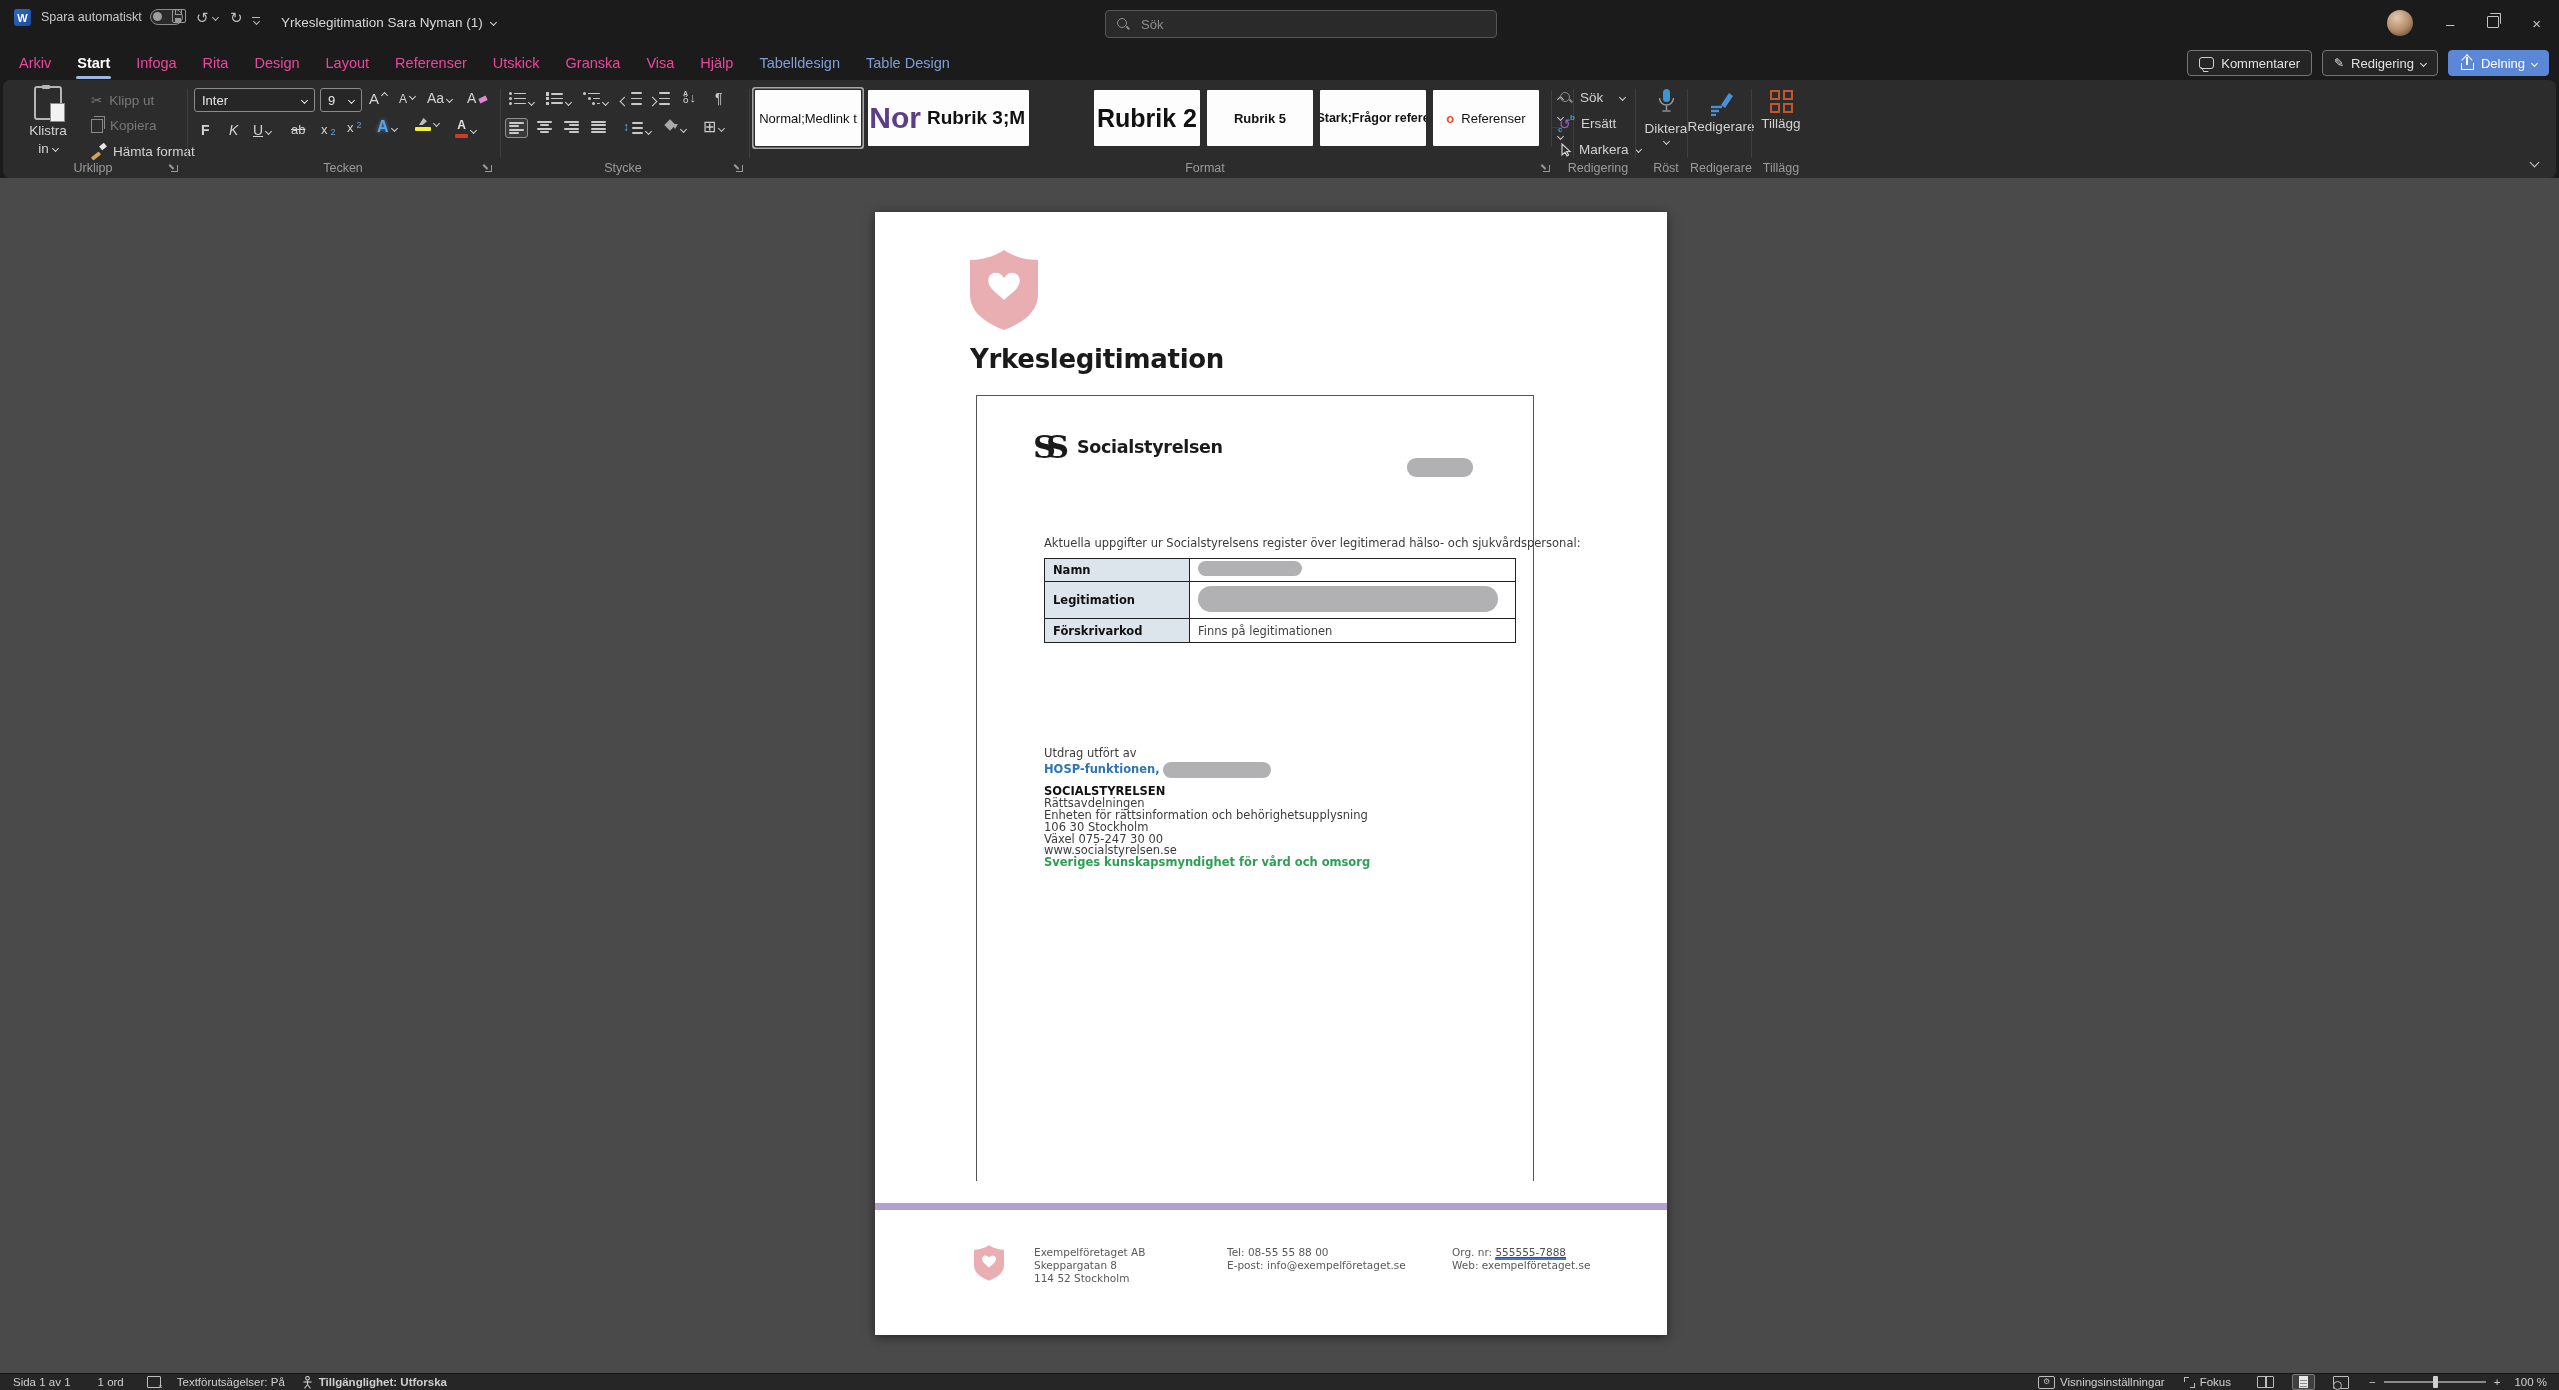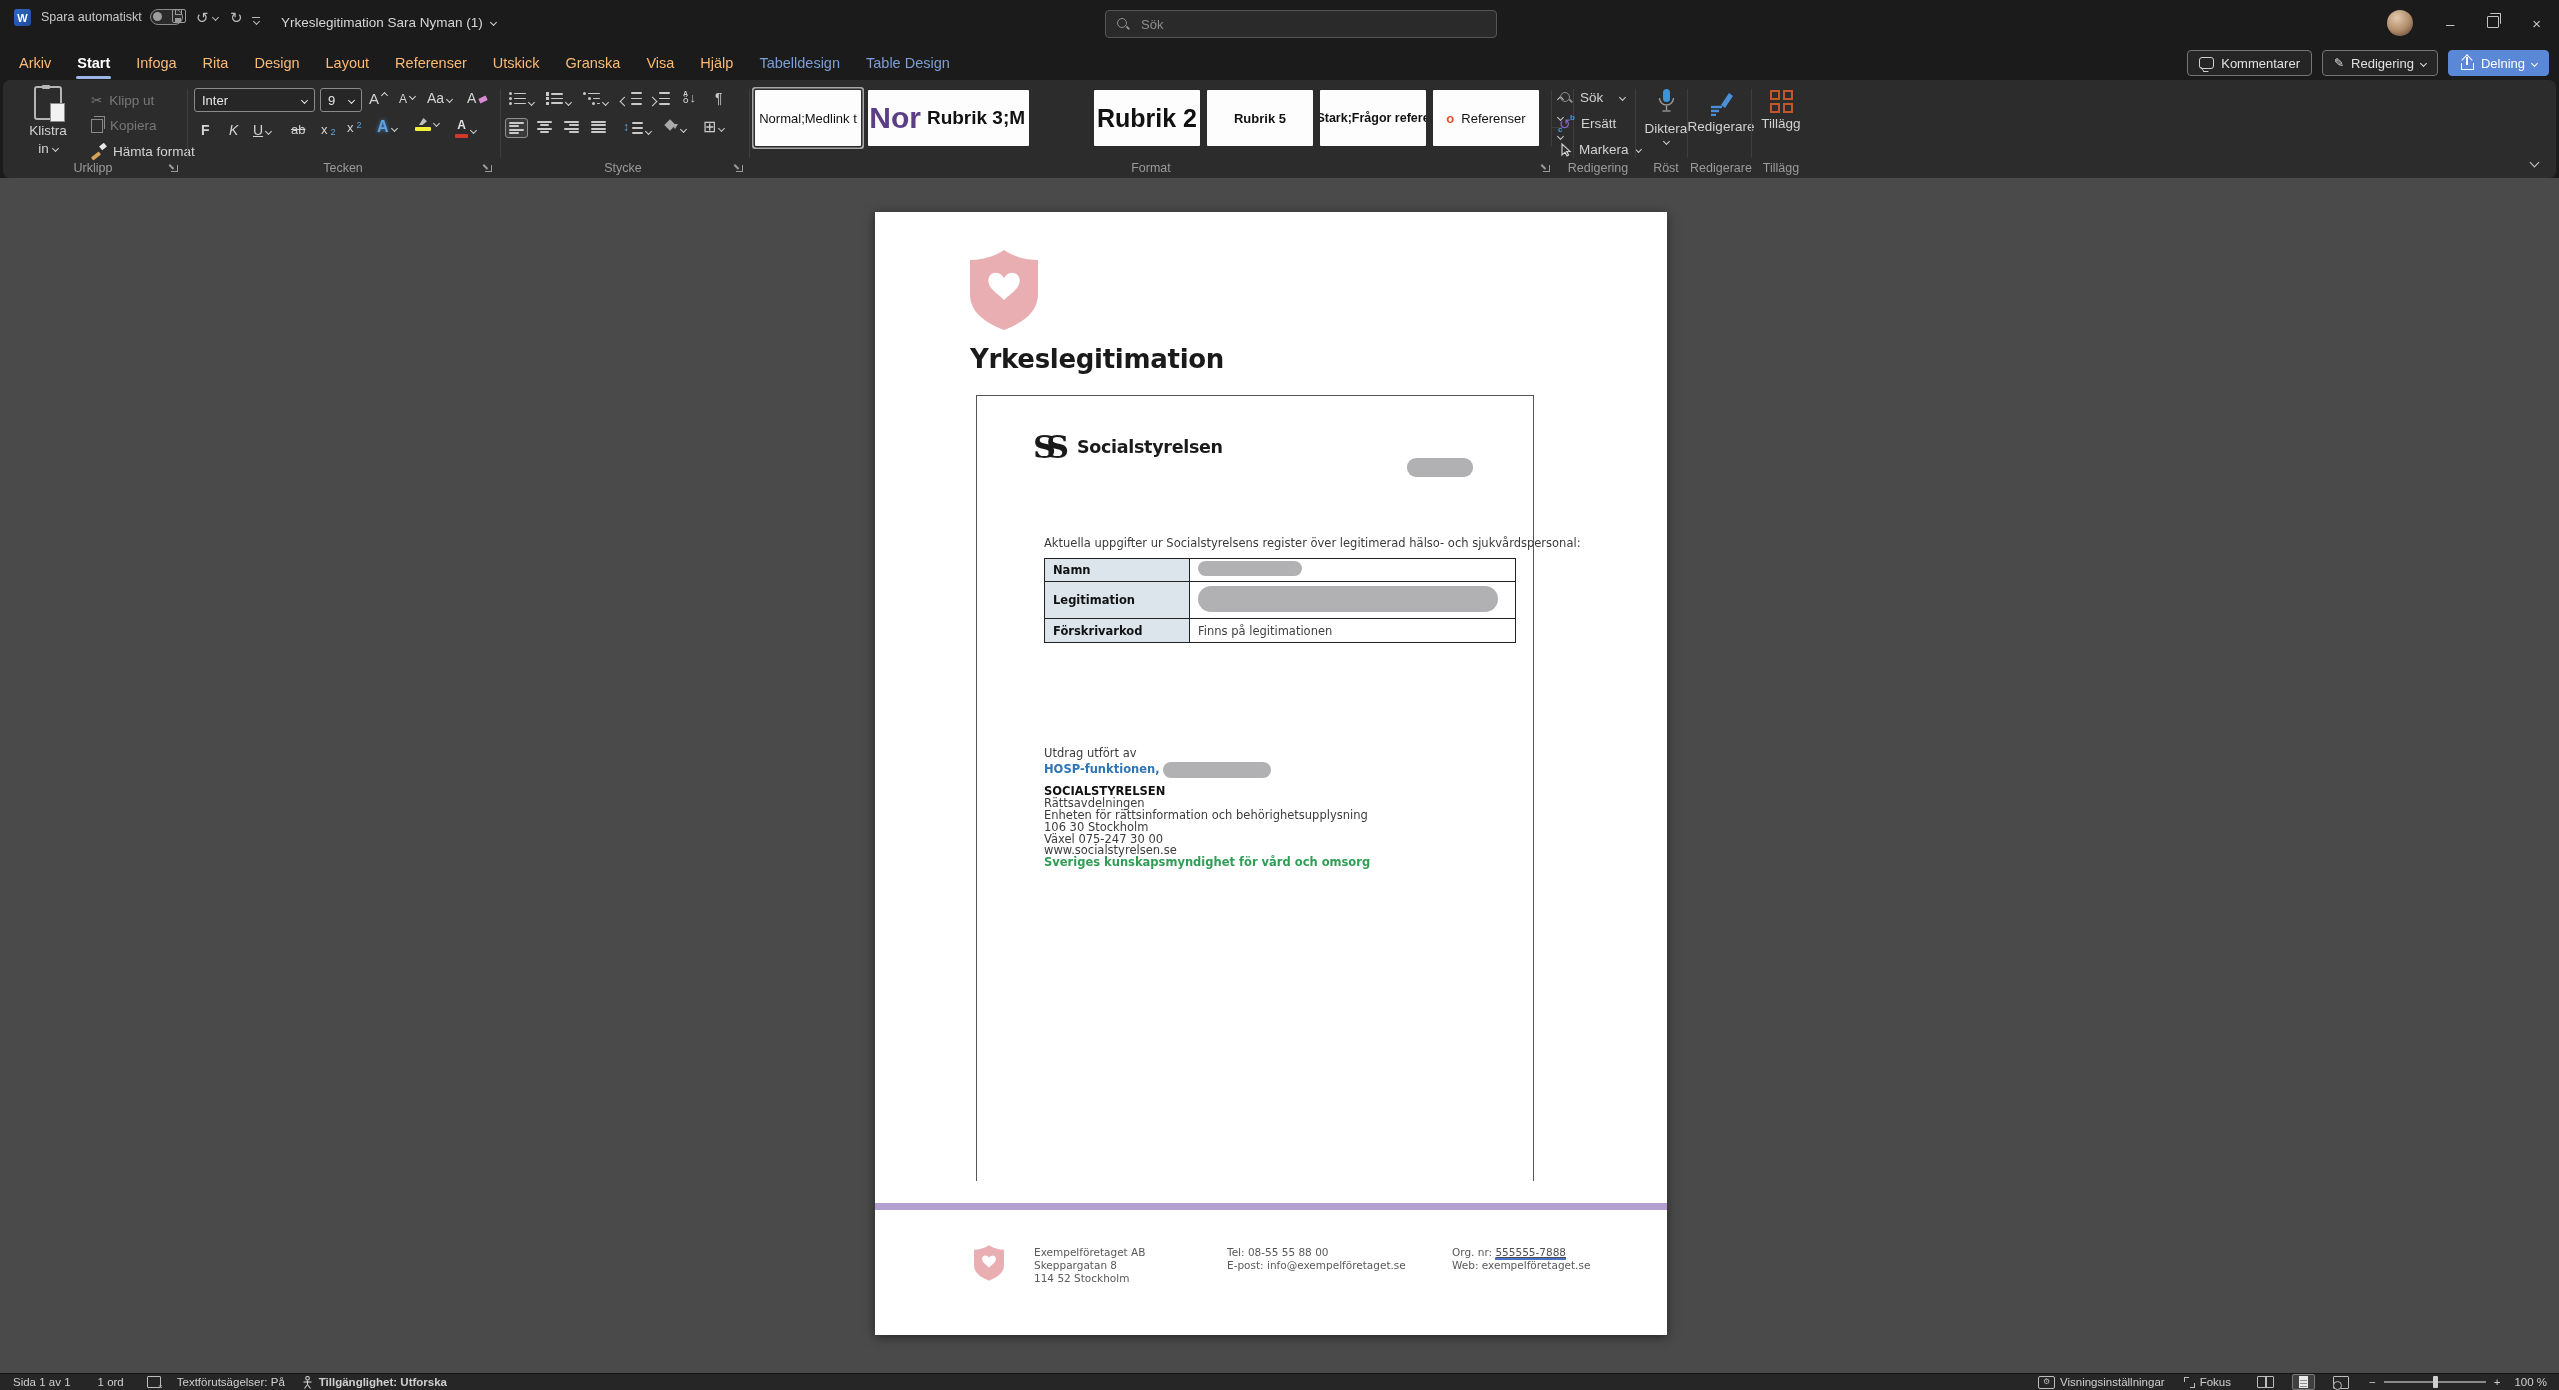--- a/index.html
+++ b/index.html
@@ -47,21 +47,21 @@
   .searchbox input::placeholder{color:#8f8f8f;}
   .winctl{position:absolute;right:0;top:0;height:46px;display:flex;align-items:center;gap:33px;padding-right:18px;}
   .avatar{width:26px;height:26px;border-radius:50%;
     background:radial-gradient(circle at 38% 30%,#e2cbae,#b08a68 55%,#5f4a3a 90%);}
   .win-min,.win-close{font-size:15px;color:#c3c3c3;}
   .win-restore{width:10px;height:10px;border:1.2px solid #c3c3c3;border-radius:1px;position:relative;display:inline-block;}
   .win-restore::before{content:"";position:absolute;left:2px;top:-4px;width:10px;height:10px;border:1.2px solid #c3c3c3;border-left:none;border-bottom:none;border-radius:1px;}
 
   
   .tabrow{position:absolute;left:0;top:46px;right:0;height:34px;background:#1b1b1b;display:flex;align-items:center;padding-left:6px;}
-  .tab{padding:0 13px;font-size:14.5px;color:#fdba74;position:relative;height:100%;display:flex;align-items:center;}
+  .tab{padding:0 13px;font-size:14.5px;color:#ec4899;position:relative;height:100%;display:flex;align-items:center;}
   .tab.active{color:#fff;font-weight:bold;}
   .tab.active::after{content:"";position:absolute;left:12px;right:12px;bottom:1px;height:3px;border-radius:2px;background:#9cb6e4;}
   .tab.ctx{color:#7e9ed6;}
   .actionbtns{position:absolute;right:10px;top:50px;display:flex;gap:10px;align-items:center;}
   .abtn{height:24px;border:1px solid #757575;border-radius:4px;background:#252525;color:#e0e0e0;
     font-size:13px;display:flex;align-items:center;gap:7px;padding:0 11px;}
   .abtn.primary{background:#5b87d7;border-color:#5b87d7;color:#fff;}
   .bubble-ico{width:13px;height:10px;border:1.4px solid #cfcfcf;border-radius:3px;position:relative;display:inline-block;}
   .bubble-ico::after{content:"";position:absolute;left:2px;bottom:-4px;width:4px;height:4px;background:inherit;
     border-left:1.4px solid #cfcfcf;border-bottom:1.4px solid #cfcfcf;transform:skewX(35deg);}
@@ -502,21 +502,21 @@
       <span>
           <i class="chu sm"></i>
         </span>
       <span>
           <i class="chv sm"></i>
         </span>
       <span style="border-top:1px solid #3e3e3e">
           <i class="chv sm"></i>
         </span>
     </div>
-    <div class="glabel" style="left:1088px;width:120px">Format</div>
+    <div class="glabel" style="left:1142px;width:120px">Format</div>
     <span class="lnch" style="position:absolute;left:1538px;bottom:5px"></span>
     <div class="vdiv" style="left:1570px"></div>
 
     <div class="srow" style="left:1556px;top:10px">
       <span class="search-glass"></span>
       <span>Sök</span>
       <span class="chv sm" style="margin-left:10px"></span>
     </div>
     <div class="srow" style="left:1556px;top:36px">
       <span class="replace-ico"><span>↺</span><span class="b1">b</span><span class="b2">c</span></span>

